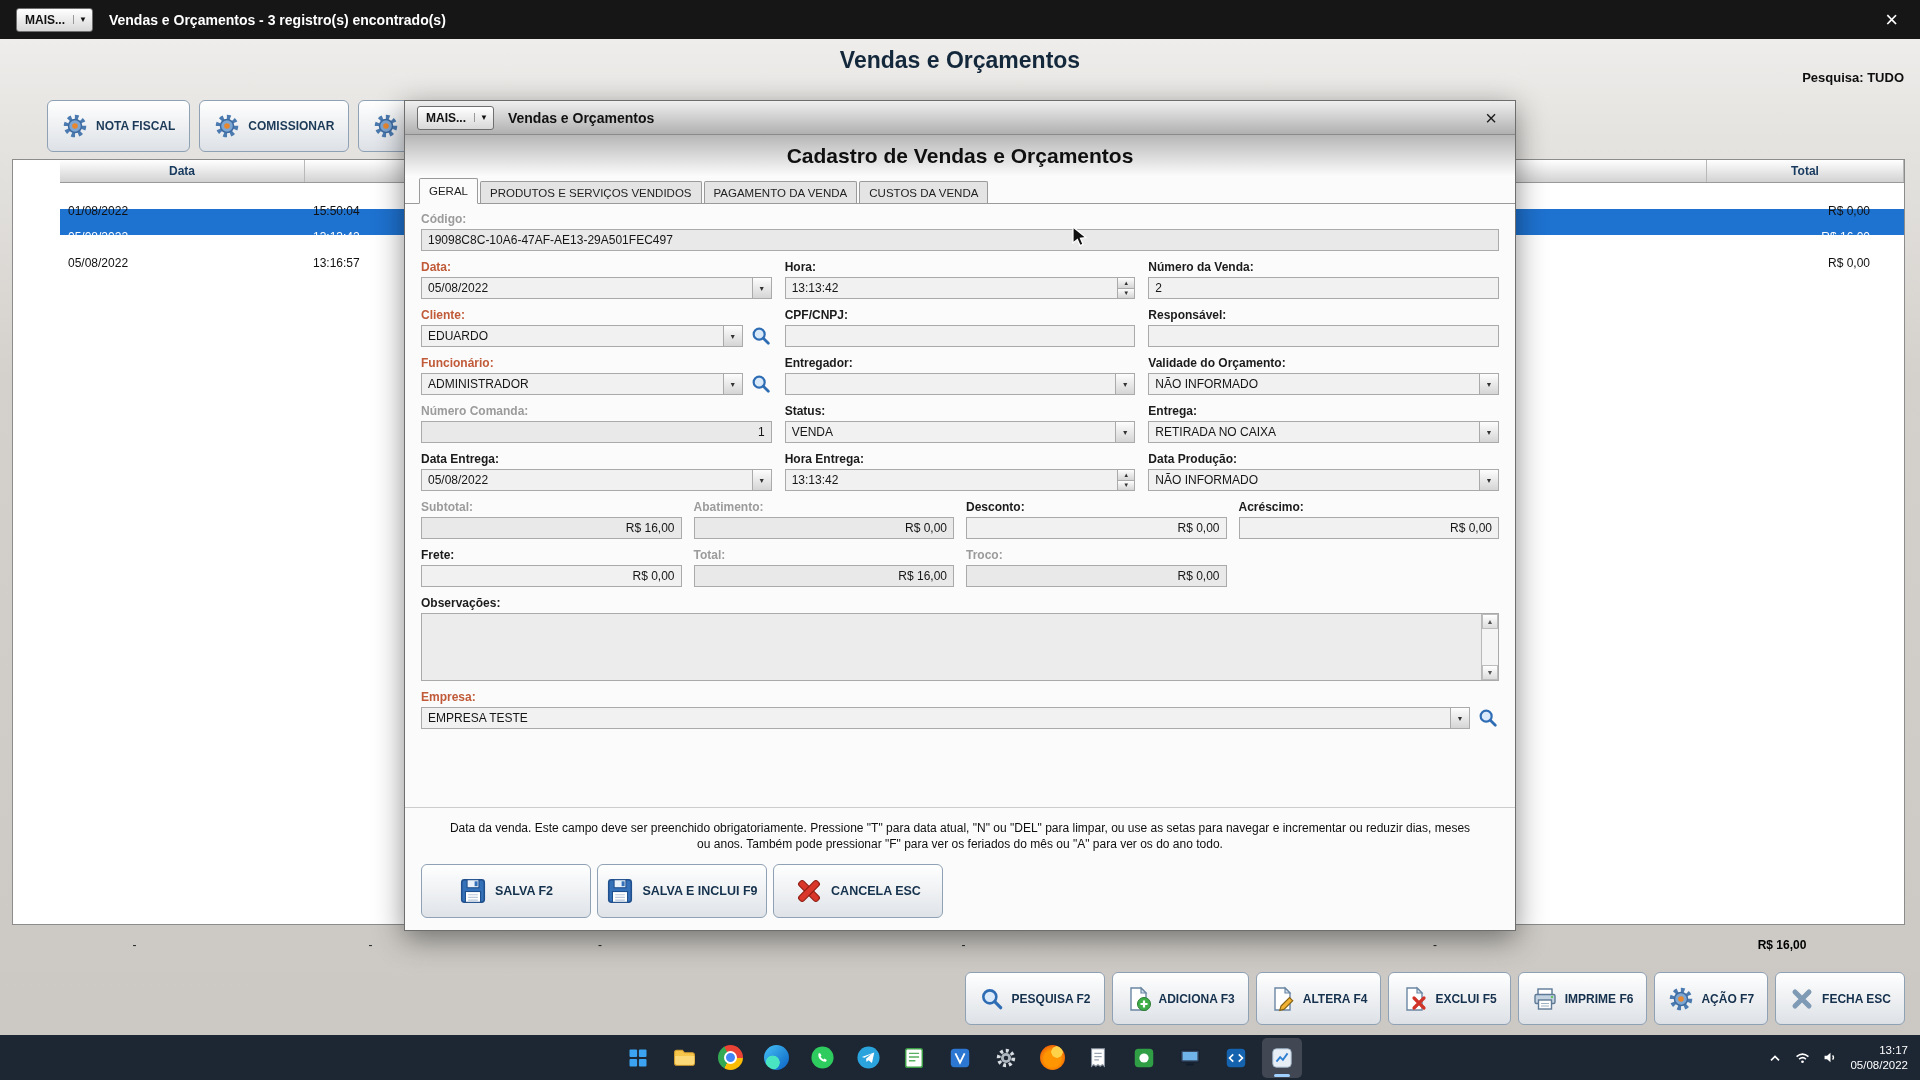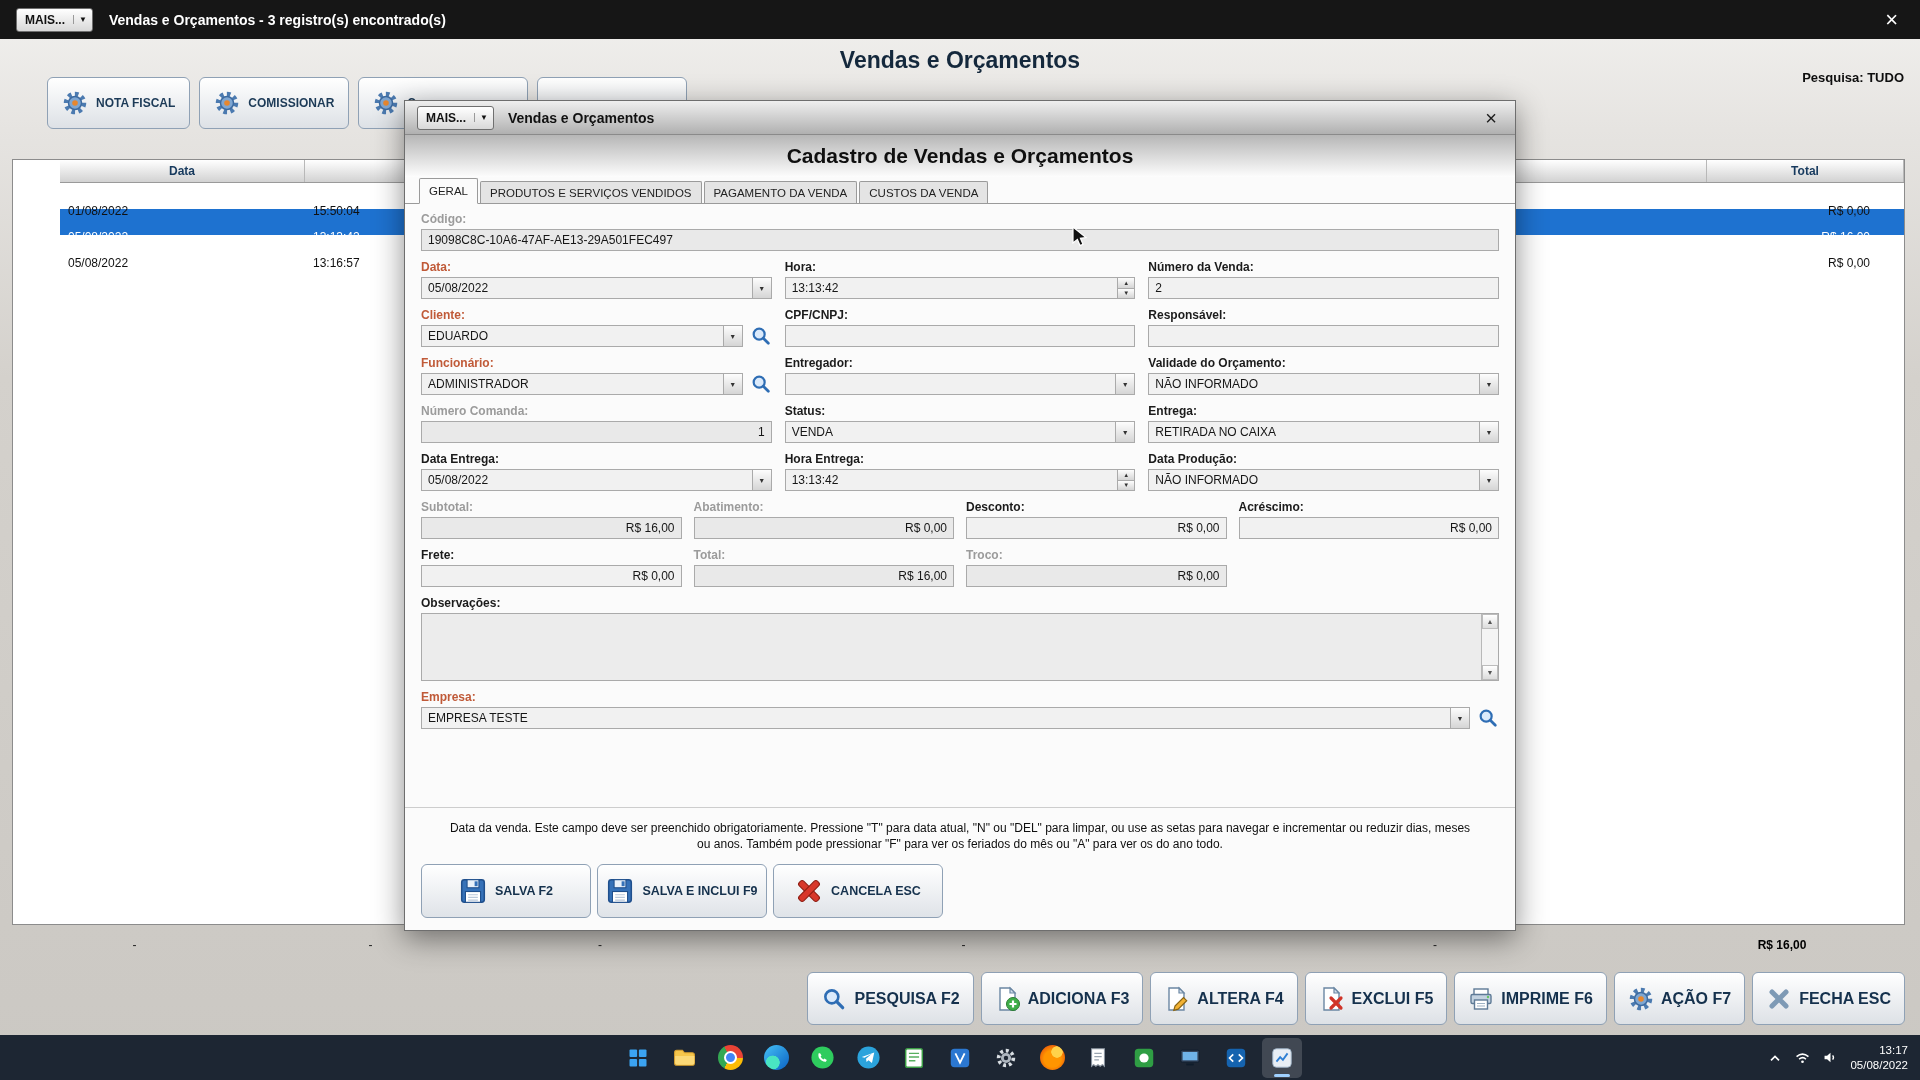--- a/index.html
+++ b/index.html
@@ -16,41 +16,41 @@
   .mais-btn { display:flex; align-items:center; height:24px; background:linear-gradient(#ffffff,#d8d8d8); border:1px solid #6f6f6f; border-radius:3px; font-size:12px; font-weight:bold; color:#111; cursor:default; }
   .mais-btn .mt { padding:0 8px; }
   .mais-btn .ma { border-left:1px solid #9a9a9a; padding:0 5px; font-size:8px; }
   .app-titlebar .bar-title { color:#fff; font-size:14px; font-weight:bold; }
   .x-close { margin-left:auto; color:#fff; font-size:22px; line-height:1; padding:0 6px; }
 
   
   .main-heading { position:absolute; top:47px; left:0; right:0; text-align:center; font-size:23px; font-weight:bold; color:#14283c; }
   .search-status { position:absolute; top:70px; right:16px; font-size:13px; font-weight:bold; color:#0e0e0e; }
 
-  .top-toolbar { position:absolute; top:77px; left:6px; display:flex; gap:9px; z-index:1;padding-left:41px; }
+  .top-toolbar { position:absolute; top:100px; left:6px; display:flex; gap:9px; z-index:1;padding-left:41px; }
   .tool-btn { height:52px; display:flex; align-items:center; gap:8px; padding:0 14px; background:linear-gradient(#ffffff,#dde1e6); border:1px solid #8fa1b5; border-radius:6px; font-size:12px; font-weight:bold; color:#1c3a57; white-space:nowrap; }
   .tool-btn.wfix3 { width:170px; }
   .tool-btn.wfix4 { width:150px; }
 
   
   .grid-table { position:absolute; left:12px; top:159px; width:1893px; height:766px; background:#ffffff; border:1px solid #8c8c8c; z-index:1;padding-left:47px; }
   .cols { display:grid; grid-template-columns:245px 227px 232px 495px 448px 1fr; }
   .thead { height:23px; background:linear-gradient(#ffffff,#d2d2d2); border-bottom:1px solid #9a9a9a; }
   .th { display:flex; align-items:center; justify-content:center; font-size:12px; font-weight:bold; color:#173a5e; border-right:1px solid #b8b8b8; }
   .trow { height:26px; align-items:center; font-size:12px; color:#111; }
   .trow .td { padding:0 8px; white-space:nowrap; overflow:hidden;margin-top:28px; }
   .td.right { text-align:right; padding-right:34px; }
   .trow.selected { background:#1e72d0; color:#fff; }
   .summary-row { position:absolute; left:12px; top:938px; width:1893px; font-size:12px; color:#222; z-index:1; }
   .sum-cell { text-align:center; }
   .sum-total { text-align:center; font-weight:bold; color:#000; }
 
   
   .action-bar { position:absolute; top:972px; right:15px; display:flex; gap:7px; z-index:1; }
-  .action-btn { height:53px; display:flex; align-items:center; gap:7px; padding:0 13px; background:linear-gradient(#ffffff,#dde1e6); border:1px solid #8fa1b5; border-radius:6px; font-size:16px; font-weight:bold; color:#15314d; white-space:nowrap;justify-content:space-between; }
+  .action-btn { height:53px; display:flex; align-items:center; gap:7px; padding:0 13px; background:linear-gradient(#ffffff,#dde1e6); border:1px solid #8fa1b5; border-radius:6px; font-size:12px; font-weight:bold; color:#15314d; white-space:nowrap;justify-content:space-between; }
 
   
   .dialog { position:absolute; left:404px; top:100px; width:1112px; height:831px; background:#fbfbfb; border:1px solid #6e6e6e; box-shadow:0 8px 28px rgba(0,0,0,.45); display:flex; flex-direction:column; z-index:10; }
   .dlg-titlebar { height:34px; background:linear-gradient(#efefef,#b0b0b0); border-bottom:1px solid #8a8a8a; display:flex; align-items:center; padding:0 12px; gap:14px; }
   .dlg-titlebar .bar-title { font-size:14px; font-weight:bold; color:#111; }
   .dlg-titlebar .x-close { color:#1b1b1b; font-size:20px; }
   .dlg-heading { height:42px; background:linear-gradient(#b6b6b6,#fdfdfd); display:flex; align-items:center; justify-content:center; font-size:21px; font-weight:bold; color:#0f0f0f; }
   .dlg-tabs { display:flex; align-items:flex-end; height:27px; padding:0 14px; border-bottom:1px solid #9a9a9a; gap:2px; }
   .tab { height:22px; display:flex; align-items:center; padding:0 9px; font-size:11.5px; color:#222; background:#e4e4e4; border:1px solid #9a9a9a; border-bottom:none; border-radius:2px 2px 0 0; }
   .tab.active { height:26px; background:#fbfbfb; margin-bottom:-1px; border-bottom:1px solid #fbfbfb; z-index:2; }

